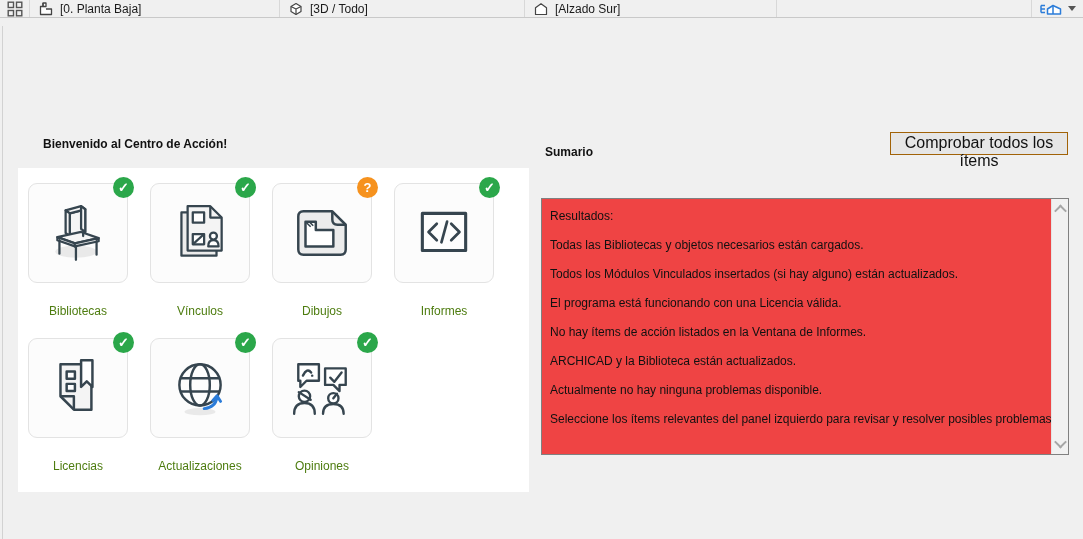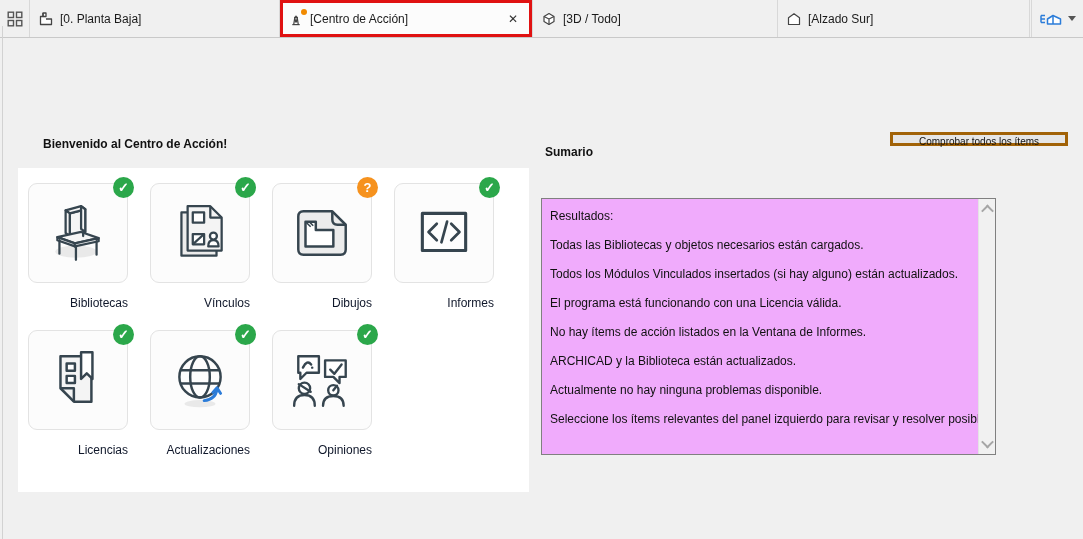--- a/index.html
+++ b/index.html
@@ -3,21 +3,21 @@
 <meta charset="utf-8">
 <style>
   html,body{margin:0;padding:0;}
   body{
     width:1083px;height:539px;position:relative;overflow:hidden;
     background:#f0f0f0;color:#111;
     font-family:"Liberation Sans",sans-serif;font-size:12px;
   }
   
   .tabbar{
-    position:absolute;left:0;top:0;width:1083px;height:38px;
+    position:absolute;left:0;top:0;width:1083px;height:18px;
     background:#f0f0f0;border-bottom:1px solid #c9c9c9;
     display:flex;align-items:stretch;box-sizing:border-box;
   }
   .quad{width:30px;display:flex;align-items:center;justify-content:center;
     border-right:1px solid #d8d8d8;box-sizing:border-box;}
   .tab{display:flex;align-items:center;gap:6px;padding:0 8px;
     border-right:1px solid #d8d8d8;box-sizing:border-box;position:relative;}
   .tab.active{background:#fcfcfc;}
   .tlabel{white-space:nowrap;color:#1a1a1a;}
   .tab-close{margin-left:auto;padding:0 6px;color:#333;font-size:12px;}
@@ -25,38 +25,38 @@
   .ticw{position:relative;display:inline-flex;}
   .odot{position:absolute;top:-2px;right:-3px;width:6px;height:6px;border-radius:50%;background:#f18a00;}
   .tab-right{margin-left:auto;display:flex;align-items:center;gap:5px;padding:0 7px;
     border-left:1px solid #d8d8d8;}
   .caret{width:0;height:0;border-left:4px solid transparent;border-right:4px solid transparent;
     border-top:5px solid #555;}
   .left-edge{position:absolute;left:2px;top:26px;bottom:0;width:1px;background:#d2d2d2;}
   
   .welcome-title{position:absolute;left:14px;top:137px;font-weight:bold;padding-left:29px;}
   .summary-title{position:absolute;left:545px;top:145px;font-weight:bold;}
-  .check-btn{position:absolute;left:890px;top:132px;width:178px;height:14px;
-    background:#e6e6e6;border:3px solid #a16207;font-family:"Liberation Sans",sans-serif;
-    font-size:10px;color:#111;box-sizing:border-box;}
+  .check-btn{position:absolute;left:890px;top:132px;width:178px;height:23px;
+    background:#e6e6e6;border:1px solid #a16207;font-family:"Liberation Sans",sans-serif;
+    font-size:16px;color:#111;box-sizing:border-box;}
   
   .left-panel{position:absolute;left:18px;top:168px;width:511px;height:324px;background:#ffffff;}
   .tiles{position:absolute;left:10px;top:15px;width:492px;display:flex;flex-wrap:wrap;
     column-gap:22px;row-gap:20px;}
   .tile-wrap{width:100px;}
   .tile{width:100px;height:100px;background:#fcfcfc;border:1px solid #e3e3e3;border-radius:9px;
     position:relative;display:flex;align-items:center;justify-content:center;box-sizing:border-box;}
   .badge{position:absolute;top:-7px;right:-7px;width:21px;height:21px;border-radius:50%;
     color:#fff;font-weight:bold;font-size:13px;line-height:21px;text-align:center;}
   .badge.ok{background:#2ba74a;}
   .badge.question{background:#f6921e;}
-  .tile-label{text-align:right;margin-top:13px;color:#0f172a;}
-  
-  .results-box{position:absolute;left:541px;top:198px;width:455px;height:257px;
-    background:#f0abfc;border:1px solid #808080;box-sizing:border-box;overflow:hidden;}
+  .tile-label{text-align:center;margin-top:21px;color:#4d7c0f;}
+  
+  .results-box{position:absolute;left:541px;top:198px;width:528px;height:257px;
+    background:#ef4444;border:1px solid #808080;box-sizing:border-box;overflow:hidden;}
   .results-content{position:absolute;left:8px;top:2px;right:22px;}
   .rline{height:29px;display:flex;align-items:center;white-space:nowrap;}
   .scrollbar{position:absolute;top:0;right:0;bottom:0;width:17px;background:#f1f1f1;
     border-left:1px solid #e4e4e4;box-sizing:border-box;}
   .sb-btn{position:absolute;left:0;width:100%;height:17px;display:flex;align-items:center;justify-content:center;}
   .sb-btn.up{top:2px;}
   .sb-btn.down{bottom:2px;}
   .chev{width:7px;height:7px;border-left:2px solid #a6a6a6;border-top:2px solid #a6a6a6;}
   .chev.cu{transform:rotate(45deg) translate(1px,1px);}
   .chev.cd{transform:rotate(225deg) translate(1px,1px);}
@@ -80,37 +80,20 @@
   <div class="tab" style="width:250px">
     <svg width="16" height="16" viewBox="0 0 16 16">
       <g fill="#fff" stroke="#444" stroke-width="1.3" stroke-linejoin="round">
         <path d="M2.5 5.5 H5 V2 H8 V5.5 H2.5 V13.5 H13.5 V8 H8"></path>
         <path d="M5 2 L5 5.5" fill="none"></path>
       </g>
     </svg>
     <span class="tlabel">[0. Planta Baja]</span>
   </div>
 
-  <div class="tab active" style="width:253px">
-    <span class="ticw">
-      <svg width="16" height="16" viewBox="0 0 16 16">
-        <g fill="none" stroke="#444" stroke-width="1.2" stroke-linejoin="round">
-          <line x1="4.3" y1="13.6" x2="11.7" y2="13.6"></line>
-          <path d="M5.7 13.6 L6.8 6.6 H9.2 L10.3 13.6"></path>
-          <line x1="6.1" y1="6.6" x2="9.9" y2="6.6"></line>
-          <path d="M6.9 6.4 Q8 3.6 9.1 6.4"></path>
-          <rect x="7.4" y="8.8" width="1.2" height="2.1"></rect>
-        </g>
-      </svg>
-      <span class="odot"></span>
-    </span>
-    <span class="tlabel">[Centro de Acción]</span>
-    <span class="tab-close">✕</span>
-    <span class="red-frame"></span>
-  </div>
 
   <div class="tab" style="width:245px">
     <svg width="16" height="16" viewBox="0 0 16 16">
       <g fill="#fff" stroke="#444" stroke-width="1.2" stroke-linejoin="round">
         <path d="M3 5.5 L8 2.5 L13 5.5 V10.5 L8 13.5 L3 10.5 Z"></path>
         <path d="M3 5.5 L8 8 L13 5.5 M8 8 V13.5" fill="none"></path>
       </g>
     </svg>
     <span class="tlabel">[3D / Todo]</span>
   </div>

